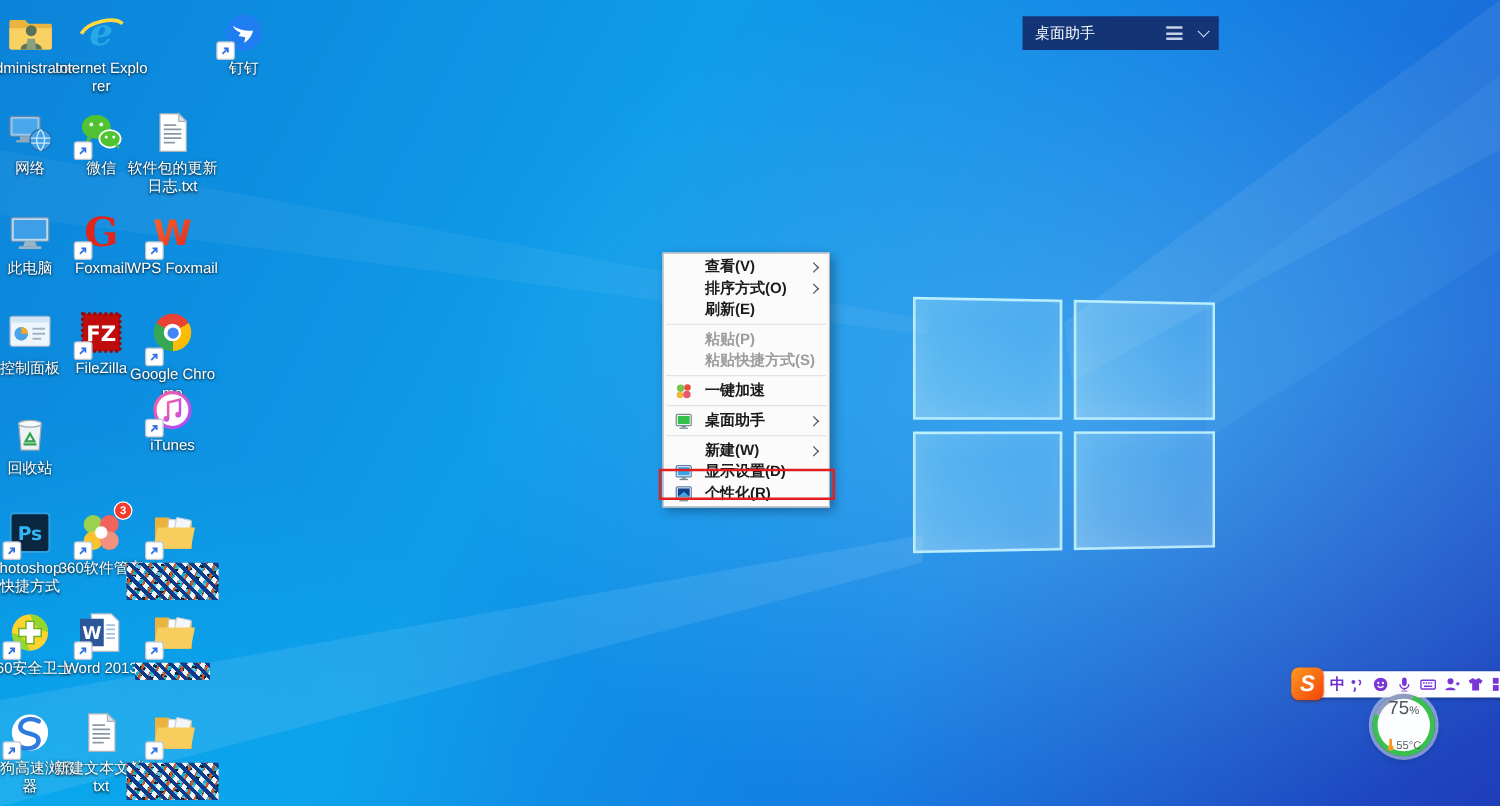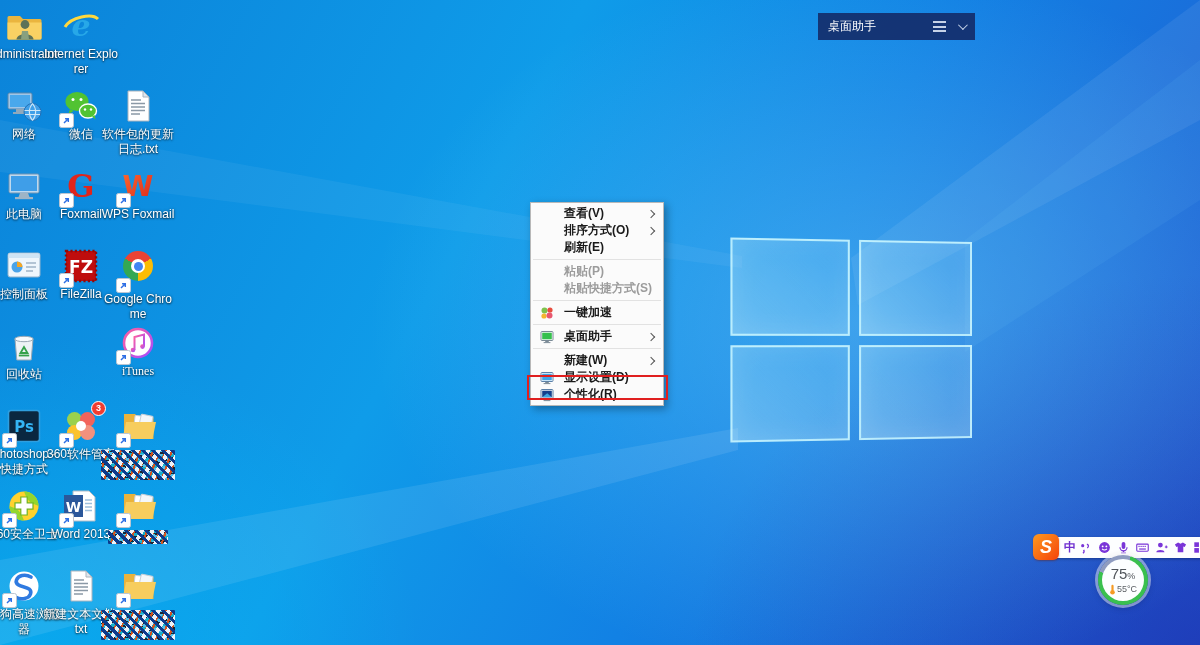--- a/index.html
+++ b/index.html
@@ -79,21 +79,21 @@
     font-style:italic;font-size:18px;display:flex;align-items:center;justify-content:center;
     box-shadow:0 1px 2px rgba(120,30,0,.4);}
   .sgmode{margin-left:27px;width:18px;text-align:center;color:#6f2fd0;font-size:12px;font-weight:bold;cursor:pointer;}
   .sgi{width:19px;height:16px;display:flex;align-items:center;justify-content:center;cursor:pointer;}
 
   
   .ball{position:absolute;left:1098px;top:555px;width:50px;height:50px;z-index:40;border-radius:50%;
     background:conic-gradient(from 290deg,#8f9cc0 0 88deg,#3ac04e 88deg 360deg);
     box-shadow:0 0 0 3px rgba(255,255,255,.45),0 2px 7px rgba(0,0,50,.35);cursor:pointer;}
   .ball-in{position:absolute;inset:4px;background:#fcfeff;border-radius:50%;
-    display:flex;flex-direction:column;align-items:center;justify-content:center;}
+    display:flex;flex-direction:column;align-items:center;justify-content:space-between;}
   .pct{font-size:15px;color:#50555b;line-height:15px;}
   .pct .u{font-size:9px;}
   .temp{display:flex;align-items:center;gap:1px;font-size:9px;color:#5a5f64;line-height:10px;}
 </style>
 </head>
 <body>
 
 <div class="bg">
   <svg class="beams" width="1200" height="645">
     <polygon points="851,258 1200,0 1200,120 858,305" fill="rgba(255,255,255,0.07)"></polygon>
@@ -128,20 +128,35 @@
     <div class="ic">
       <span class="art"><svg width="40" height="40" viewBox="0 0 40 40">
             <text x="20" y="30" text-anchor="middle" font-size="30" font-family="DejaVu Serif,serif" font-weight="bold" font-style="italic" fill="#27a8e8">e</text>
             <path d="M4 21C10 11 31 7 37 13" stroke="#ffd83d" stroke-width="3" fill="none"></path>
           </svg></span>
       
       
     </div>
     <div class="lbl">Internet Explorer</div>
   </div>
+    <div class="cell" style="left: 157px; top: 6px;">
+    <div class="ic">
+      <span class="art"><svg width="40" height="40" viewBox="0 0 40 40">
+            <circle cx="20" cy="20" r="14.5" fill="#1e7df0"></circle>
+            <path d="M11 14.5c5.5 3.5 11.5 4.6 16.5 3.8-.8 3.9-3.4 7.8-7.2 9.9l.9-4.5-5.4-.9 1.7-2.7c-2.9-.9-5-2.8-6.5-5.6z" fill="#fff"></path>
+          </svg></span>
+      <span class="sc-arrow" style="display: flex;">
+        <svg width="9" height="9" viewBox="0 0 10 10">
+            <path d="M2.2 7.8L7 3M3.4 3H7v3.6" stroke="#2f6fe4" stroke-width="1.6" fill="none"></path>
+          </svg>
+      </span>
+      
+    </div>
+    <div class="lbl">钉钉</div>
+  </div>
     <div class="cell" style="left: -14px; top: 86px;">
     <div class="ic">
       <span class="art"><svg width="40" height="40" viewBox="0 0 40 40">
             <rect x="4" y="7" width="24" height="16" rx="1.5" fill="#9fc6e8" stroke="#5d87aa"></rect>
             <rect x="6" y="9" width="20" height="12" fill="#49a8ec"></rect>
             <rect x="12" y="23" width="8" height="3" fill="#8fa8bc"></rect>
             <rect x="9" y="26" width="14" height="2" fill="#8fa8bc"></rect>
             <circle cx="28.5" cy="26" r="8.5" fill="#3f9fe8" stroke="#2470b4"></circle>
             <path d="M20.5 24.5h16M21 28.5h15M28.5 17.5c-4.2 5-4.2 12 0 17M28.5 17.5c4.2 5 4.2 12 0 17" stroke="#cfe8f8" stroke-width="1.1" fill="none"></path>
           </svg></span>
@@ -282,21 +297,21 @@
             <path d="M11 13h18l-1.8 21H12.8z" fill="#eef3f6" stroke="#9aa8b4"></path>
             <ellipse cx="20" cy="13" rx="9.2" ry="2.7" fill="#f7fafc" stroke="#9aa8b4"></ellipse>
             <path d="M16.5 27l3.5-6 3.5 6z" fill="none" stroke="#35a24a" stroke-width="1.8"></path>
             <path d="M14.8 29.5h10.4" stroke="#35a24a" stroke-width="1.8"></path>
           </svg></span>
       
       
     </div>
     <div class="lbl">回收站</div>
   </div>
-    <div class="cell" style="left: 100px; top: 323px; font-family: Liberation Serif, serif;">
+    <div class="cell" style="left: 100px; top: 308px;">
     <div class="ic">
       <span class="art"><svg width="40" height="40" viewBox="0 0 40 40">
             <defs>
               <linearGradient id="itg" x1="0" y1="0" x2="1" y2="1">
                 <stop offset="0" stop-color="#ff5f9e"></stop>
                 <stop offset="1" stop-color="#a44dff"></stop>
               </linearGradient>
             </defs>
             <circle cx="20" cy="20" r="14" fill="#fff"></circle>
             <circle cx="20" cy="20" r="14" fill="none" stroke="url(#itg)" stroke-width="2.6"></circle>

